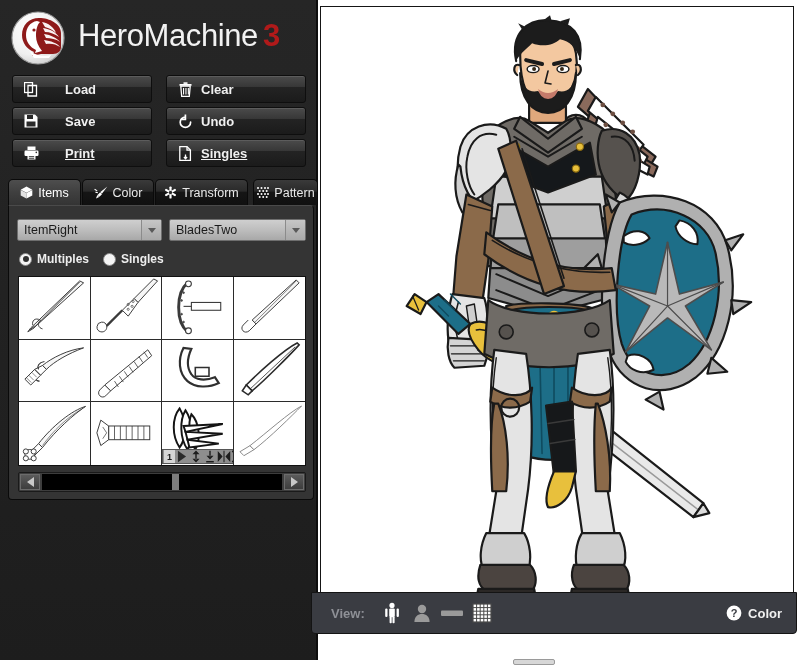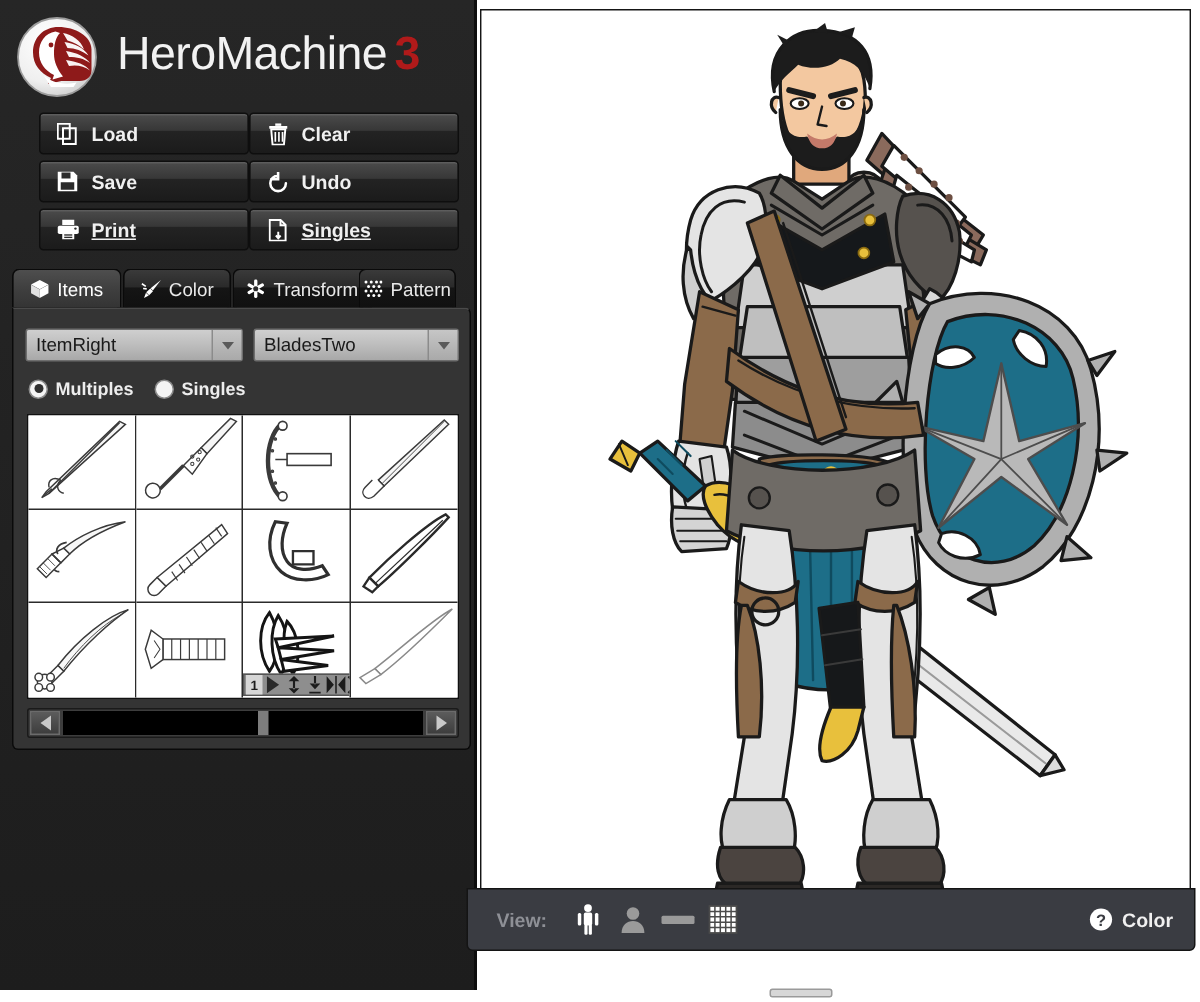--- a/index.html
+++ b/index.html
@@ -72,21 +72,21 @@
     font-size: 13px;
     font-weight: bold;
     display: flex;
     align-items: center;
     padding-left: 8px;
     cursor: pointer;
     box-shadow: inset 0 1px 0 rgba(255,255,255,0.10);
   }
   .act-btn .ico { width: 20px; height: 16px; display:inline-flex; align-items:center; justify-content:center; margin-right:6px;}
   .act-btn .lbl { line-height: 1; }
-  .col-a { left: 26px; }
+  .col-a { left: 12px; gap: 18px; }
   .col-b { left: 166px; }
   .row-1 { top: 3px; }
   .row-2 { top: 35px; }
   .row-3 { top: 67px; text-decoration: underline; }
 
   
   #tabs {
     position: absolute;
     left: 8px; top: 179px;
     width: 306px; height: 26px;
@@ -109,21 +109,21 @@
     border-bottom: none;
   }
   .tab.active {
     background: linear-gradient(180deg,#4e4e4e 0%, #3f3f3f 50%, #343434 100%);
     color: #ffffff;
   }
   .tab .tico { margin-right: 5px; display: inline-flex; align-items:center; }
   #tab-items     { left: 0;   width: 73px; }
   #tab-color     { left: 74px; width: 72px; }
   #tab-transform { left: 147px; width: 93px; }
-  #tab-pattern   { left: 231px; width: 65px; text-align: right; }
+  #tab-pattern   { left: 245px; width: 65px; text-align: right; }
 
   
   #tab-body {
     position: absolute;
     left: 8px; top: 205px;
     width: 306px; height: 295px;
     background: #343434;
     border: 1px solid #0a0a0a;
     border-top: 1px solid #4a4a4a;
     box-sizing: border-box;

